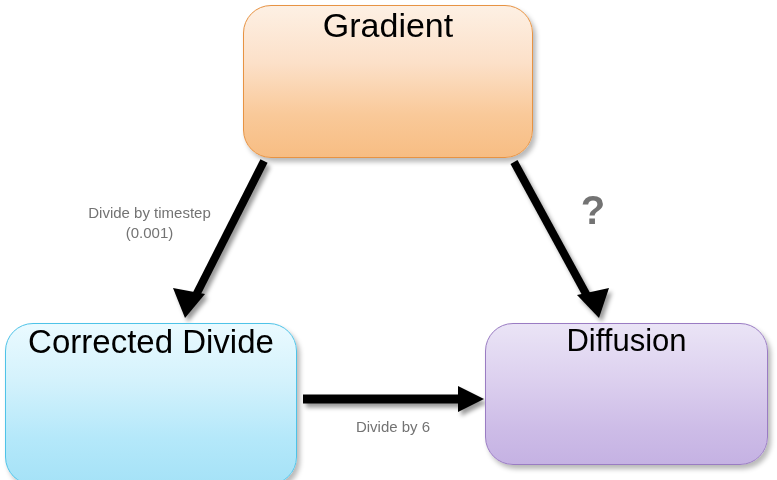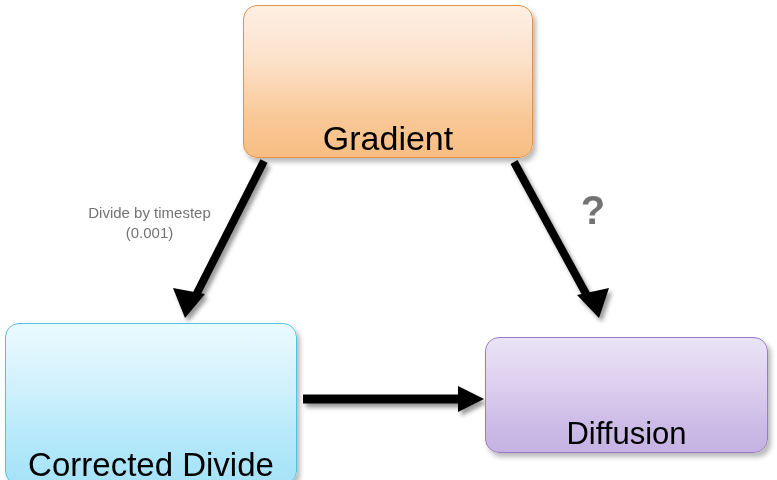--- a/index.html
+++ b/index.html
@@ -5,41 +5,41 @@
   html,body{margin:0;padding:0;}
   body{
     width:777px;height:480px;background:#ffffff;
     font-family:"Liberation Sans", sans-serif;
     overflow:hidden;position:relative;
   }
   #stage{position:absolute;left:0;top:0;width:777px;height:480px;}
 
   .node{
     position:absolute;box-sizing:border-box;
-    display:flex;align-items:flex-end;justify-content:center;
+    display:flex;align-items:flex-start;justify-content:center;
     text-align:center;color:#000;line-height:1.12;
-    border-radius:14px;border-width:1.5px;border-style:solid;
+    border-radius:28px;border-width:1.5px;border-style:solid;
     box-shadow:3px 4px 5px rgba(0,0,0,0.28);
   }
   .node .label{display:block;padding:0 6px;}
 
   #node-gradient{
     left:243px;top:5px;width:290px;height:153px;
     background:linear-gradient(180deg,#fdf0e4 0%,#fce0c8 38%,#f9c999 72%,#f7bd83 100%);
     border-color:#e79343;
     font-size:34px;
   }
   #node-corrected{
     left:5px;top:323px;width:292px;height:162px;
     background:linear-gradient(180deg,#eafaff 0%,#d4f2fc 35%,#b4e8fa 72%,#a5e2f7 100%);
     border-color:#4ec3e8;
     font-size:33px;
   }
   #node-diffusion{
-    left:485px;top:337px;width:283px;height:116px;
+    left:485px;top:323px;width:283px;height:142px;
     background:linear-gradient(180deg,#eae4f6 0%,#ddd1ef 38%,#cdbce7 75%,#c5b2e3 100%);
     border-color:#9a7cc3;
     font-size:31px;
   }
 
   .edge-label{
     position:absolute;color:#737373;text-align:center;
     font-size:15px;line-height:1.35;white-space:nowrap;
   }
   #label-divide-timestep{left:62px;top:203px;width:175px;}
@@ -95,16 +95,17 @@
     <span class="label">
       <span>Diffusion</span><br>
     </span>
   </div>
 
   <div class="edge-label" id="label-divide-timestep">
     <span>Divide by timestep</span><br>
     <span>(0.001)</span>
   </div>
 
+  <div class="edge-label" id="label-divide-six">Divide by 6</div>
 
   <div class="edge-label" id="label-question">?</div>
 
 </div>
 
 </body></html>

